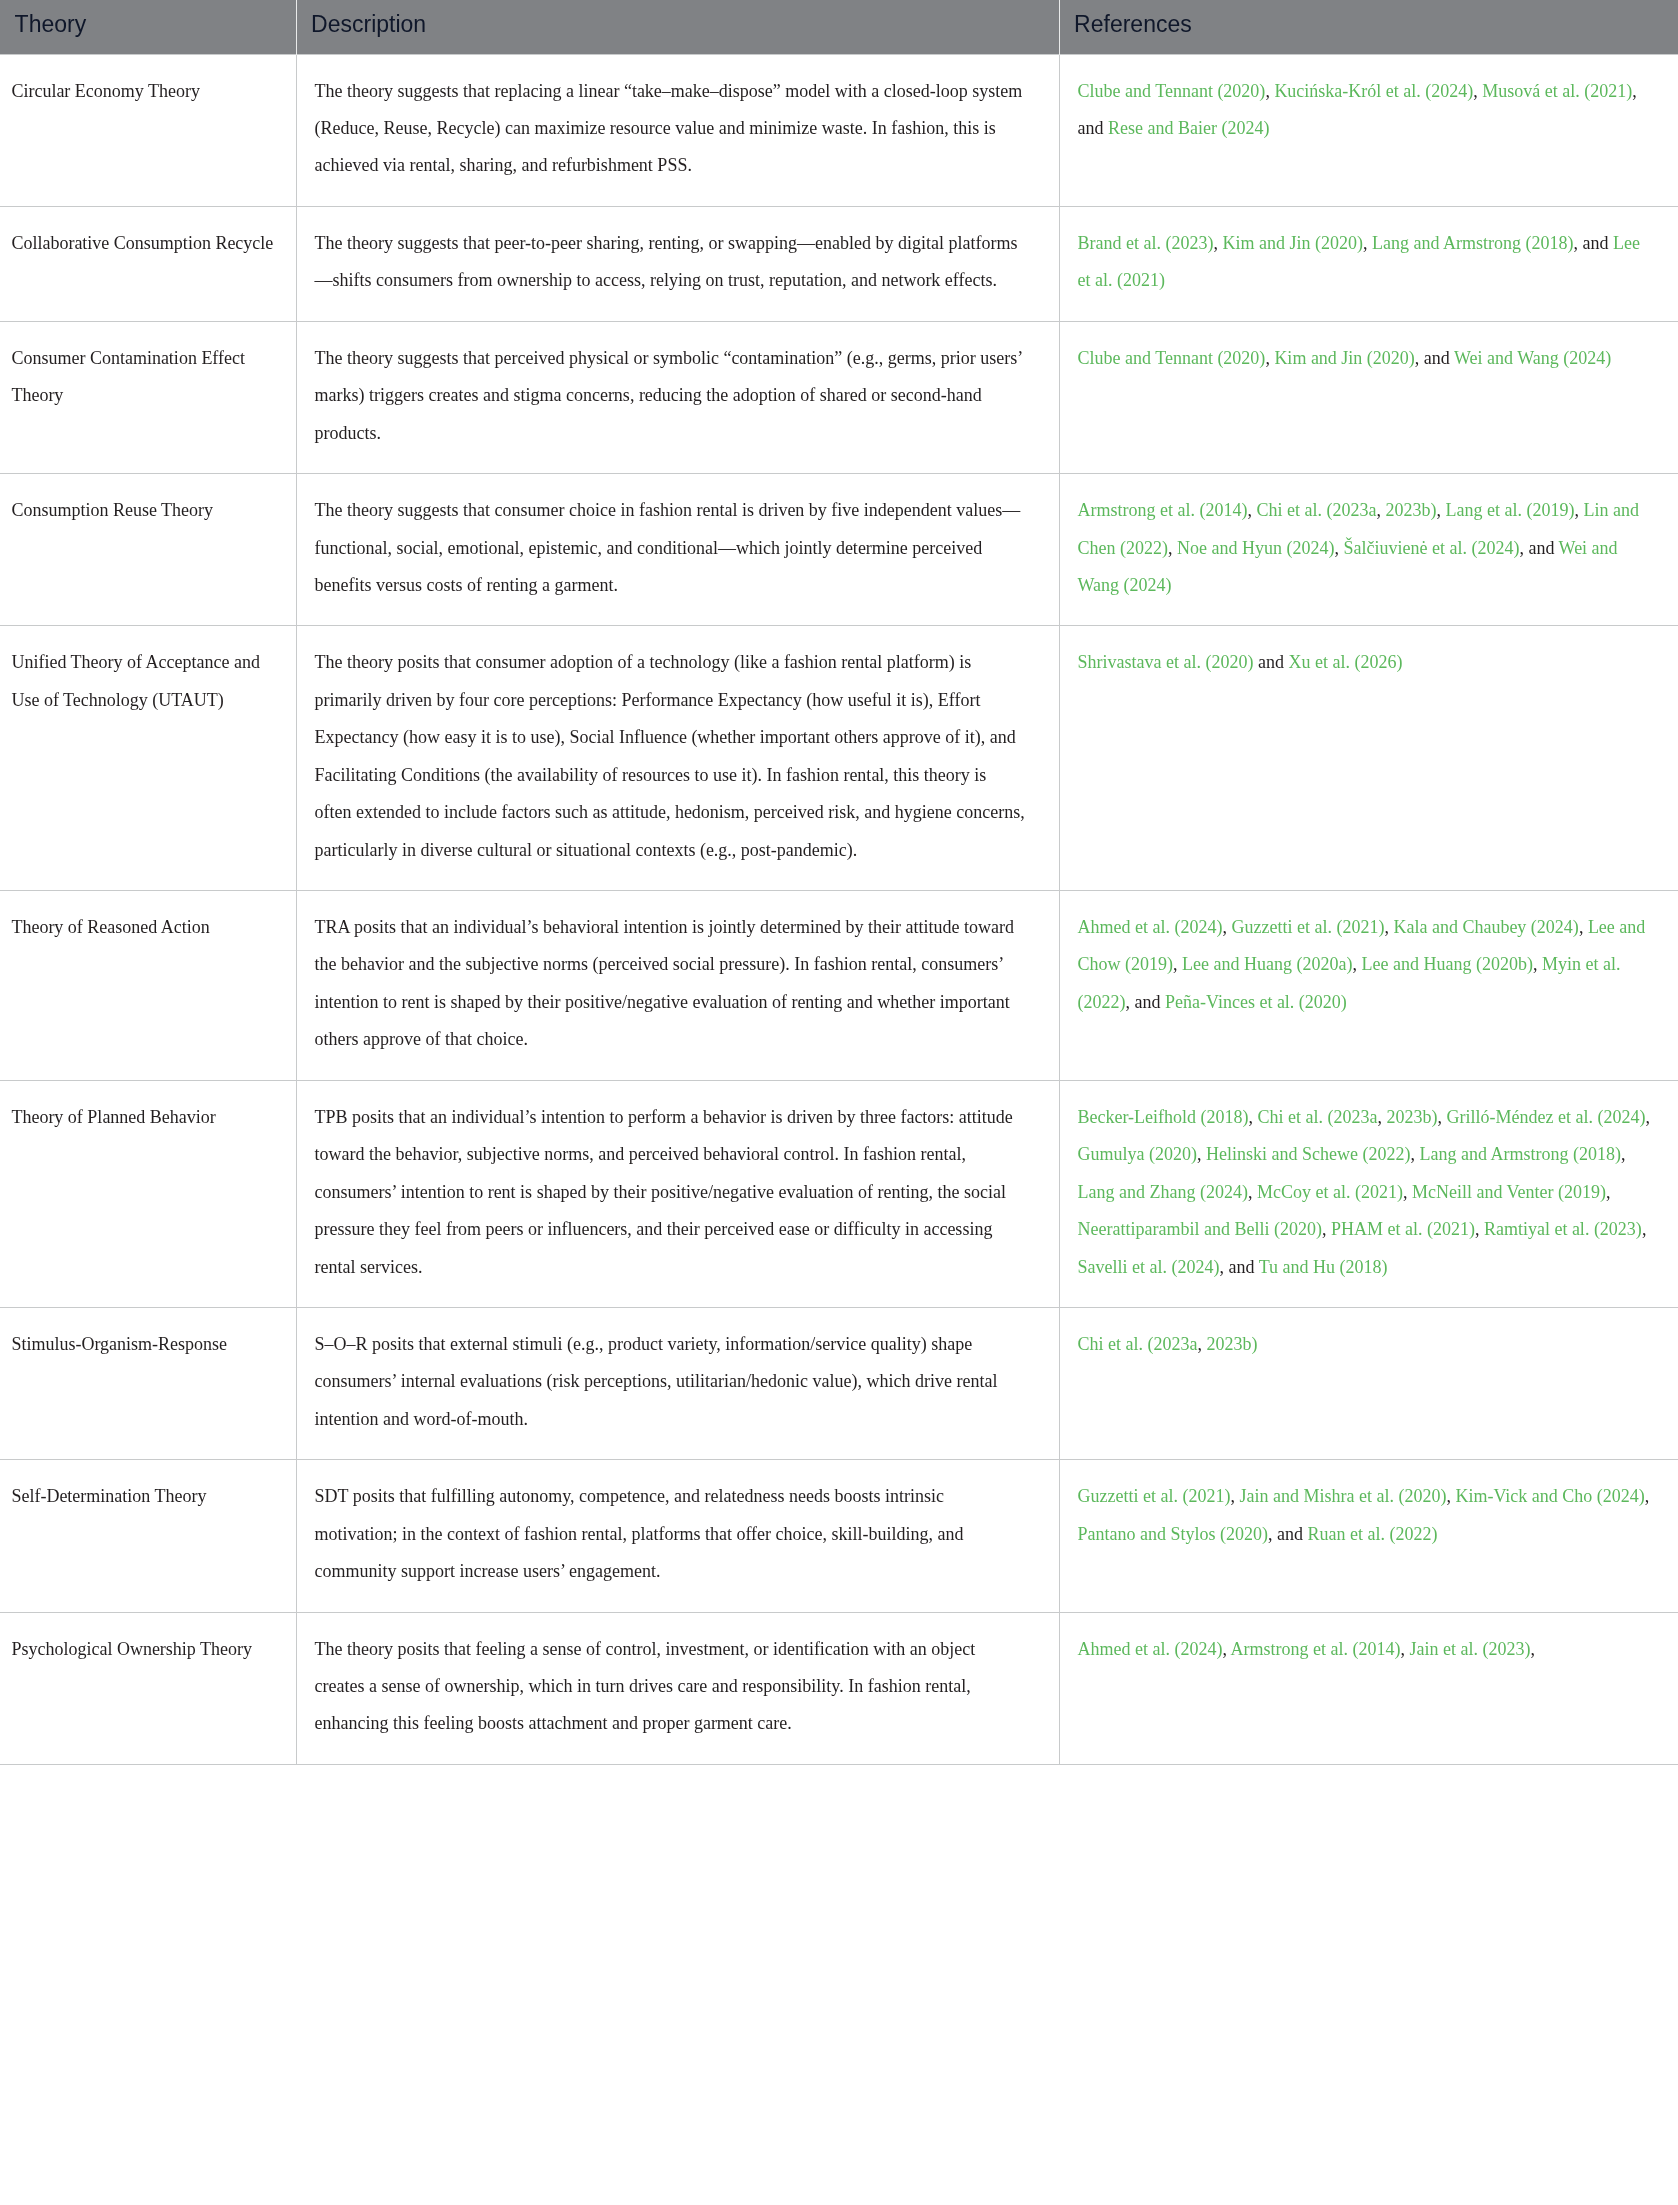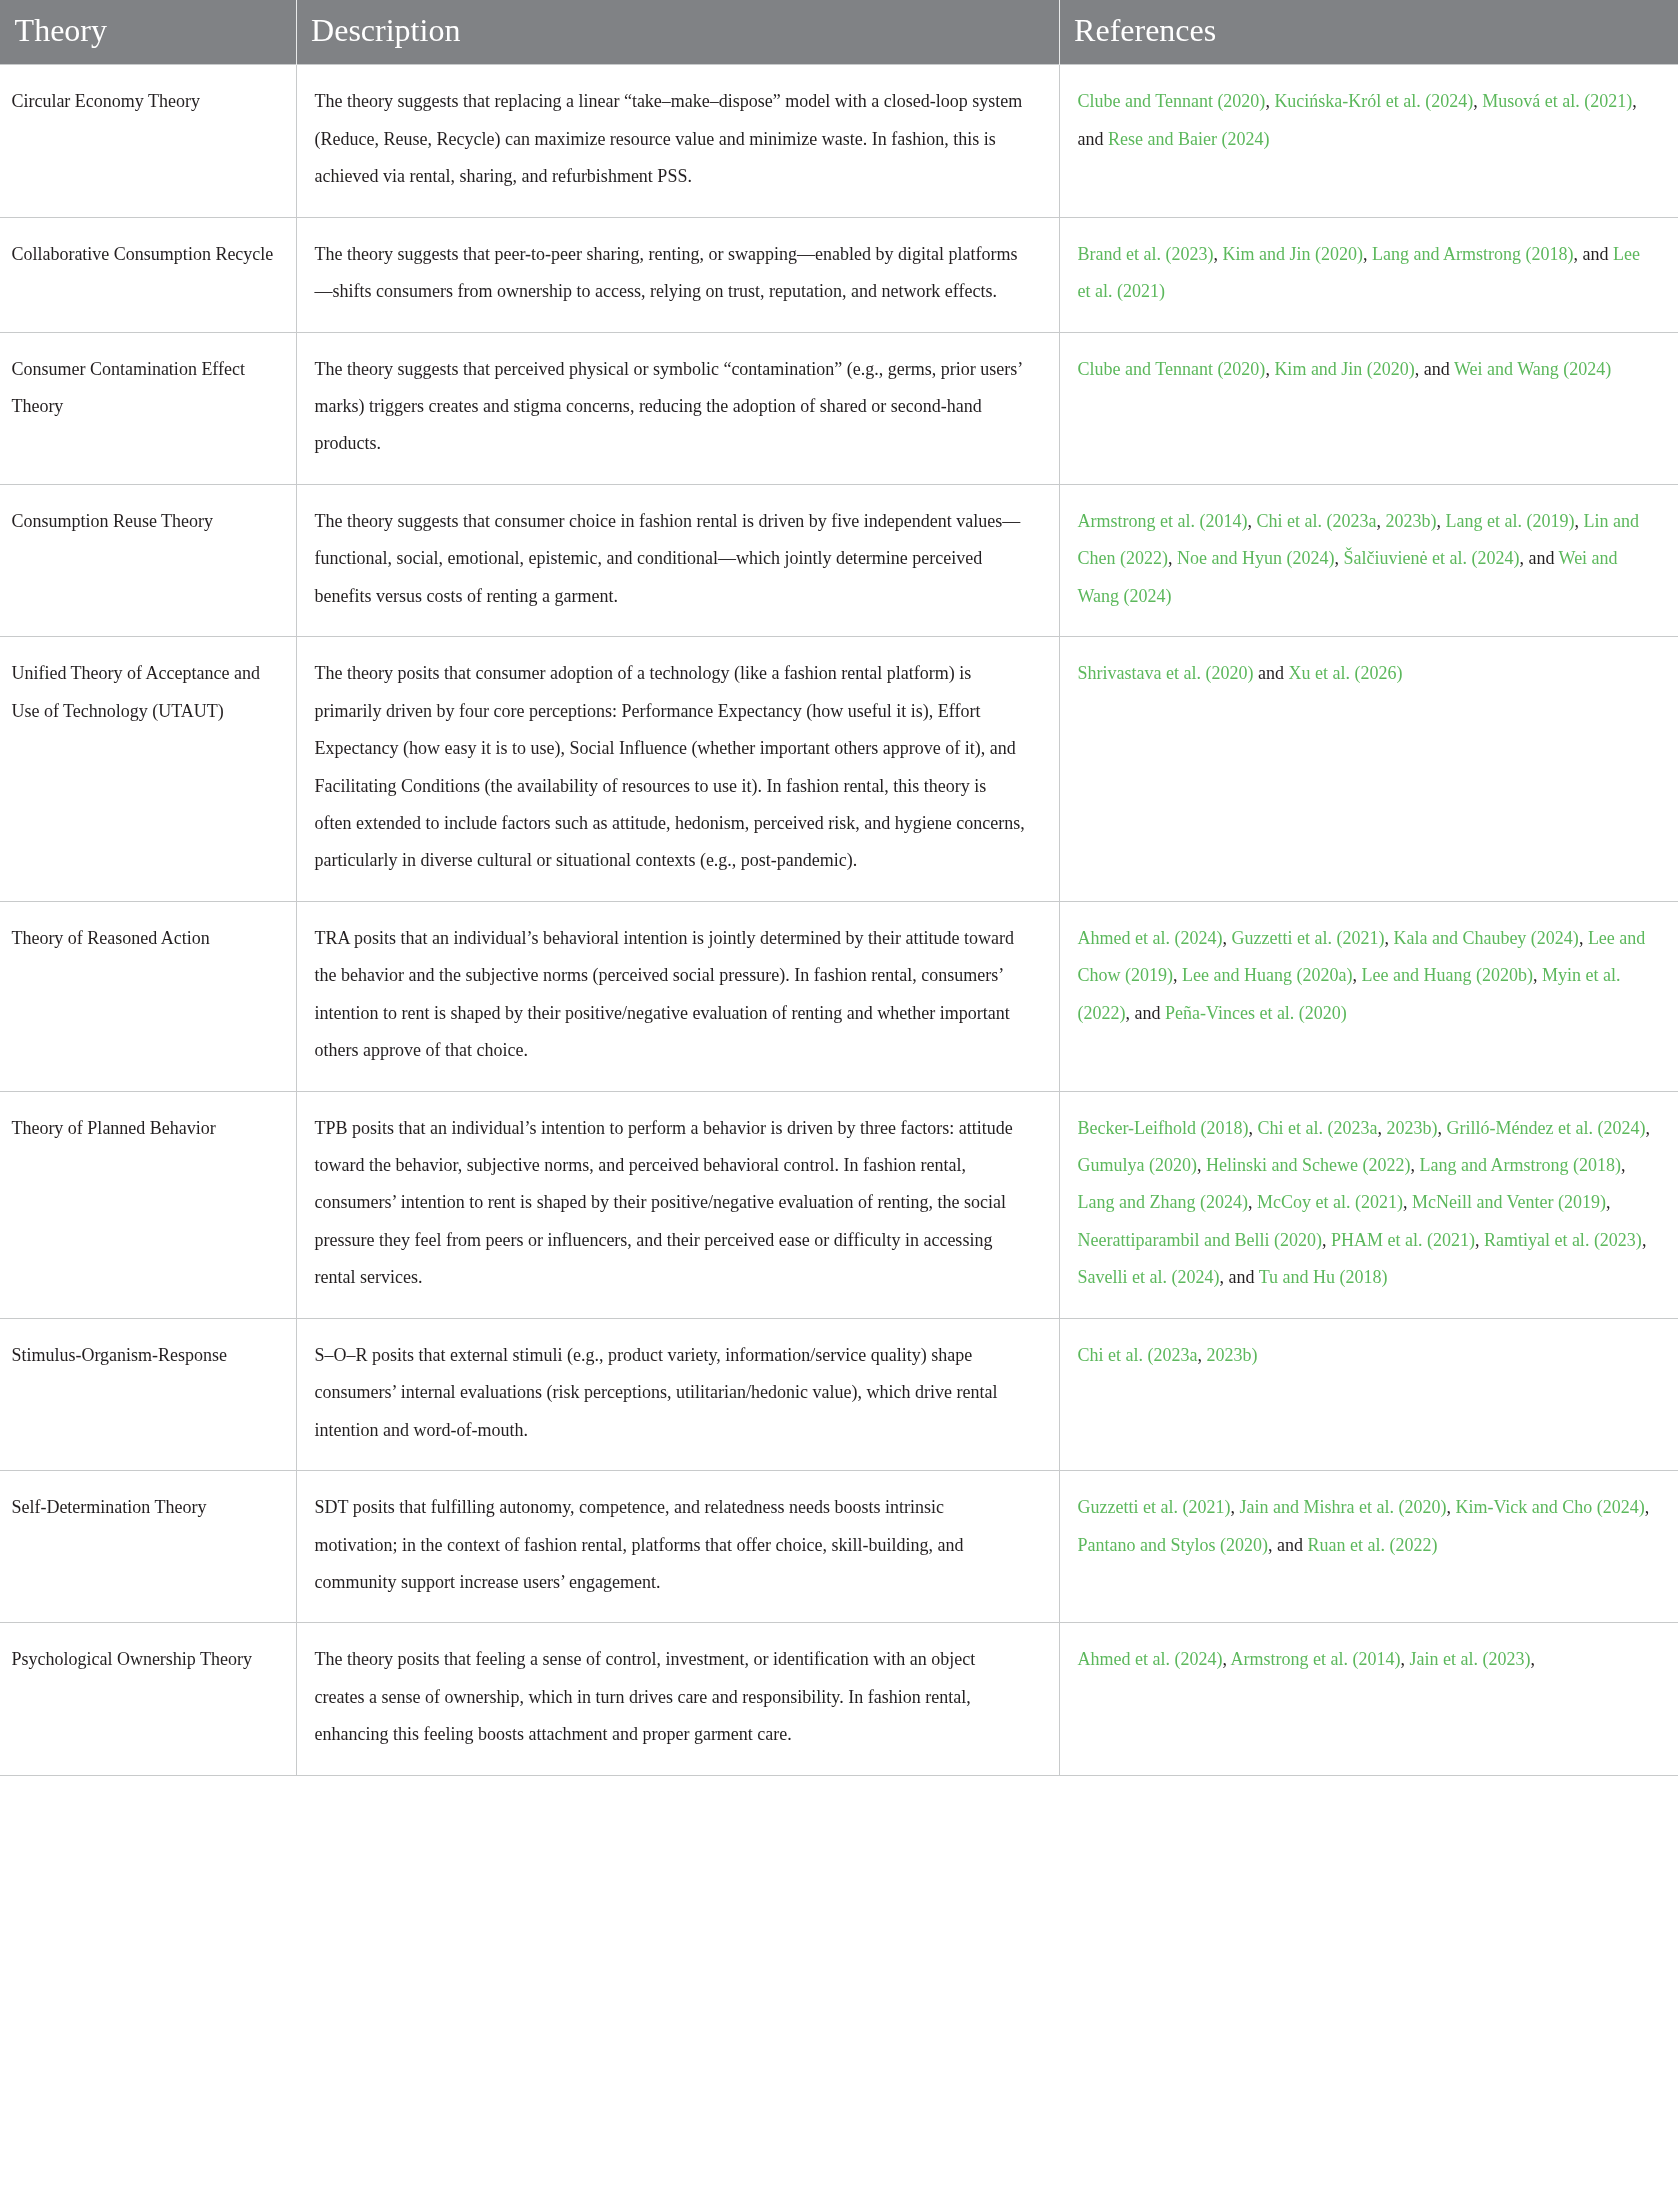--- a/index.html
+++ b/index.html
@@ -26,24 +26,24 @@
   }
   table.theory-table col.col-theory { width: 296px; }
   table.theory-table col.col-desc   { width: 763px; }
   table.theory-table col.col-refs   { width: 619px; }
 
   thead tr.header-row {
     background: #808285;
   }
   thead th {
     background: #808285;
-    color: #ffffff;
-    font-family: Liberation Serif, serif;
+    color: #0f172a;
+    font-family: Liberation Sans, sans-serif;
     font-weight: 400;
-    font-size: 32px;
+    font-size: 23px;
     line-height: 1.2;
     text-align: left;
     vertical-align: middle;
     padding: 11.4px 14.6px 14.6px 14.6px;
     height: 54px;
     border: 0;
   }
   thead th.th-desc,
   thead th.th-refs {
     border-left: 1.6px solid #e9eaea;

